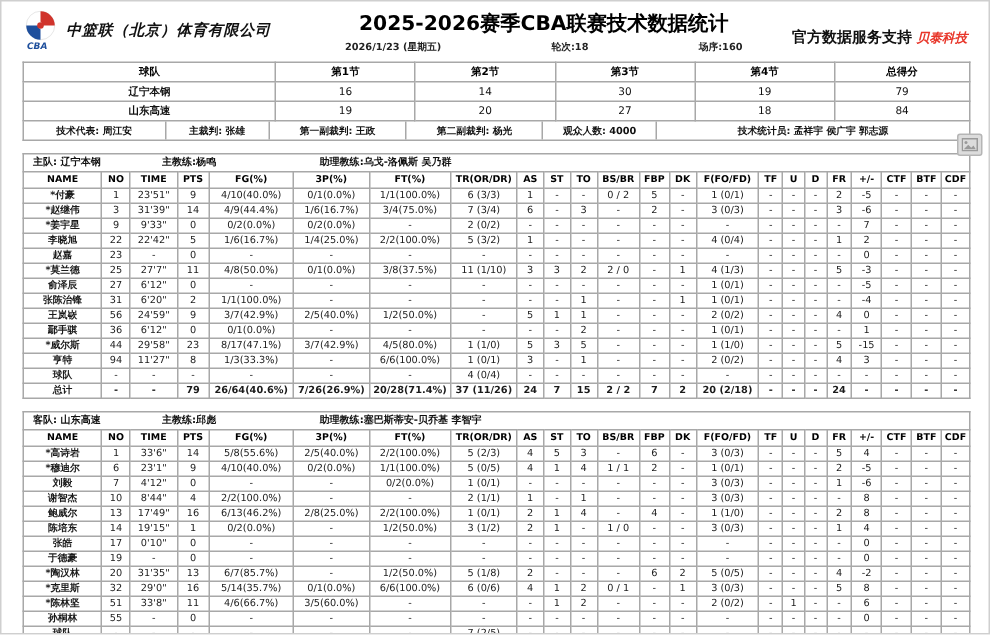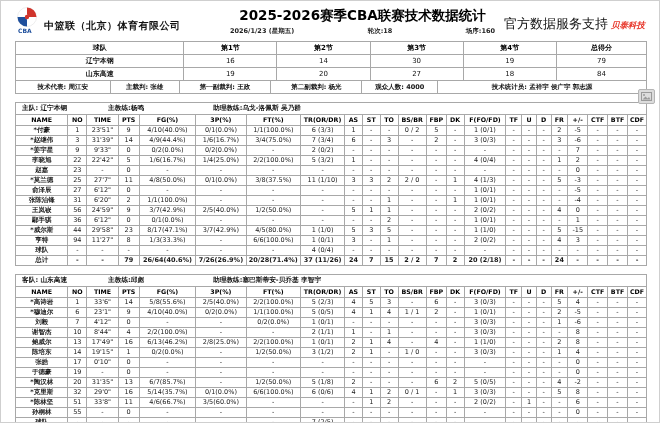--- a/index.html
+++ b/index.html
@@ -1,28 +1,28 @@
 <!DOCTYPE html>
 <html><head>
 <meta charset="utf-8">
 <style>
   * { box-sizing: border-box; margin: 0; padding: 0; }
   html,body { width:660px; height:423px; background:#e9e9e9; font-family:"DejaVu Sans","Liberation Sans",sans-serif; }
   .sheet { position:relative; width:660px; height:423px; background:#fff; border:1px solid #cfcfcf; padding:6px 14px 4px 14px; overflow:hidden; }
 
   
   .hdr { display:flex; align-items:flex-start; justify-content:space-between; height:30px; }
-  .hdr-left { display:flex; align-items:flex-end; gap:5px; width:215px; }
+  .hdr-left { display:flex; align-items:center; gap:5px; width:215px;font-style:italic; }
   .logo { width:24px; height:26px; flex:0 0 24px; }
   .company { font-size:10px; font-weight:bold; color:#111; letter-spacing:0.5px; }
   .hdr-center { flex:1; text-align:center; }
   .title { font-size:13.5px; font-weight:bold; color:#000; }
   .subline { display:flex; justify-content:space-between; gap:46px; font-size:6.5px; font-weight:bold; color:#222; margin-top:2px; }
   .hdr-right { width:150px; text-align:right; padding-top:6px; white-space:nowrap; }
-  .sponsor-label { font-size:13px; font-weight:normal; color:#111; }
+  .sponsor-label { font-size:10px; font-weight:bold; color:#111; }
   .sponsor-name { font-size:8.5px; font-weight:bold; font-style:italic; color:#e8362a; margin-left:3px; }
 
   
   table { border-collapse:collapse; table-layout:fixed; width:632px; }
   td,th { border:1px solid #a8a8a8; text-align:center; overflow:hidden; white-space:nowrap; }
   .score-tbl { margin-top:4px; }
   .score-tbl th { font-size:7px; font-weight:bold; height:12px; line-height:12px; color:#000; }
   .score-tbl td { font-size:7px; height:12px; line-height:12px; color:#111; }
   .score-tbl td.teamname { font-weight:bold; }
 

